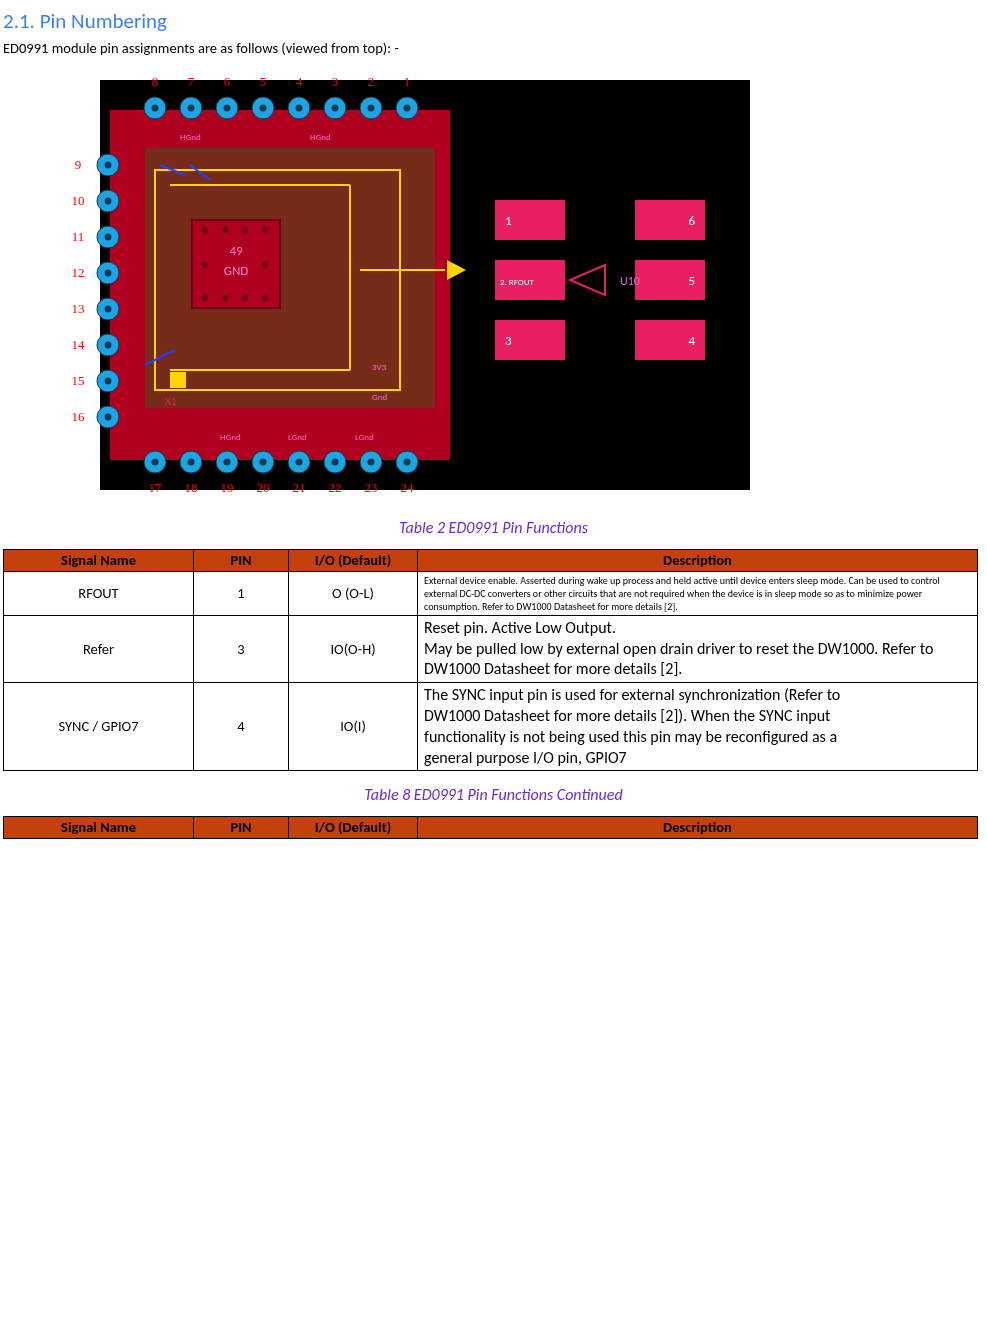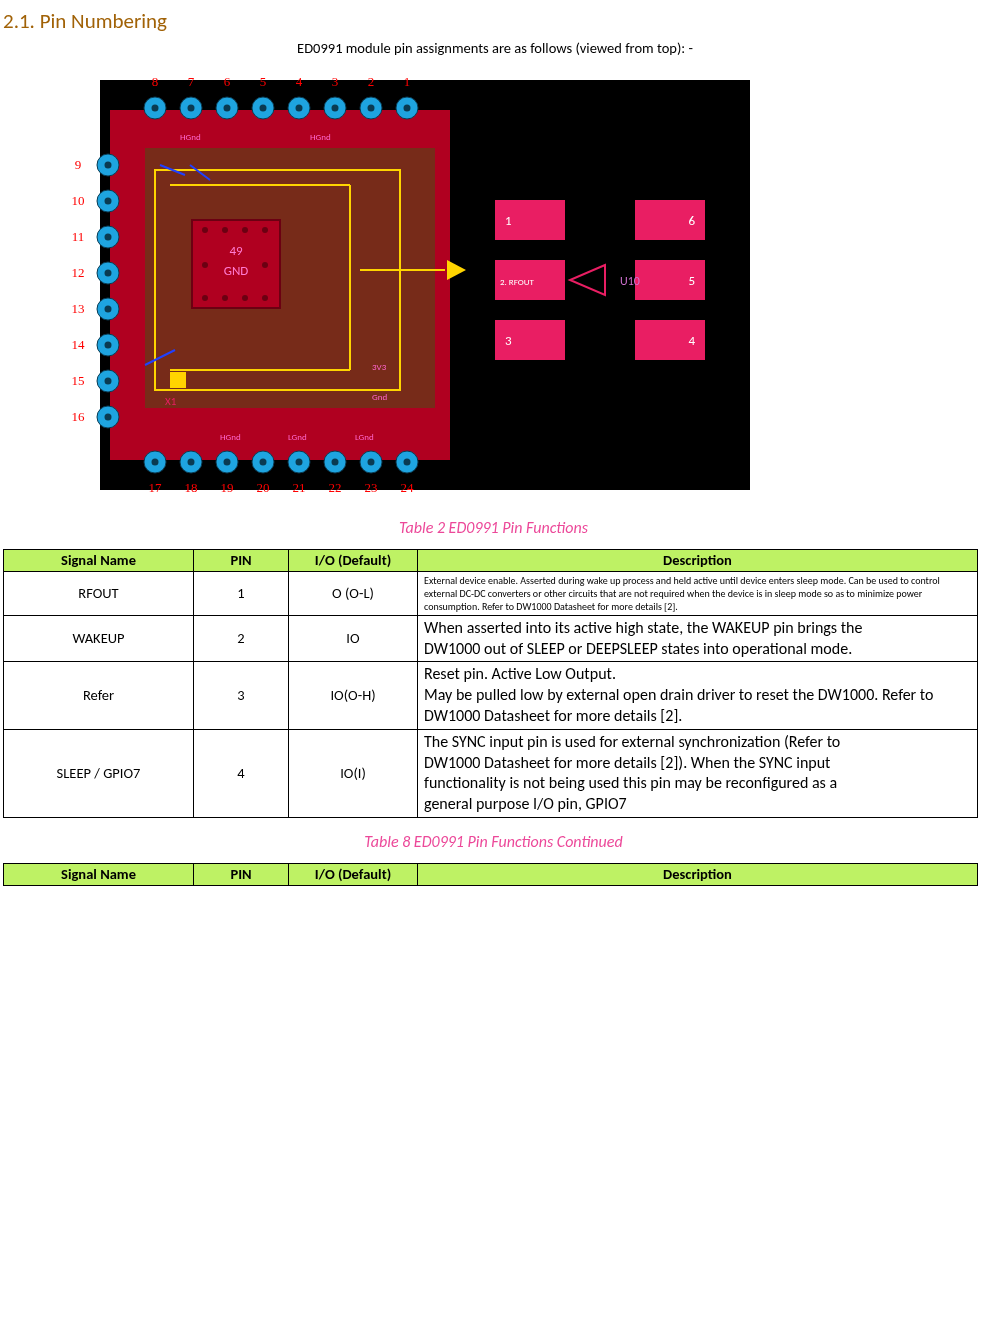--- a/index.html
+++ b/index.html
@@ -5,53 +5,52 @@
     * { box-sizing: border-box; margin: 0; padding: 0; }
     body {
       font-family: Calibri, Arial, sans-serif;
       width: 987px;
       background: #fff;
       color: #000;
       font-size: 14.5px;
       line-height: 1.3;
     }
     .heading {
-      color: #a16207;
+      color: #3b82f6;
       font-size: 21px;
       font-weight: 400;
       margin: 8px 0 4px 3px;
     }
     .intro {
       margin: 0 0 4px 3px;
-      text-align: center;
     }
     .pcb-wrap {
       margin: 12px 0 18px 50px;
     }
     .pcb-svg { display: block; }
     .caption {
-      color: #ec4899;
+      color: #6d28d9;
       font-style: italic;
       font-size: 16px;
       text-align: center;
       margin: 14px 0 10px 0;
     }
     table {
       border-collapse: collapse;
       width: 975px;
       margin: 0 3px 10px 3px;
       table-layout: fixed;
     }
     th, td {
       border: 1px solid #000;
       padding: 1px 5px;
       vertical-align: middle;
     }
     th {
-      background: #bef264;
+      background: #c2410c;
       font-weight: 700;
       text-align: center;
     }
     .col-signal { width: 190px; text-align: center; }
     .col-pin    { width: 95px; text-align: center; }
     .col-io     { width: 129px; text-align: center; }
     .col-desc   { text-align: left; padding: 2px 6px; }
     td.desc-small { font-size: 10px; }
     td.desc-big { font-size: 16px; }
   </style>
@@ -225,33 +224,27 @@
   </tr>
     </thead>
   <tbody id="tbody2">
       <tr>
         <td class="col-signal">RFOUT</td>
         <td class="col-pin">1</td>
         <td class="col-io">O (O-L)</td>
         <td class="col-desc desc-small">External device enable.  Asserted during wake up process and held  active until device enters sleep mode. Can be used to control external  DC-DC converters or other circuits that are not required when the  device is in sleep mode so as to minimize power consumption. Refer  to DW1000 Datasheet for more details [2].</td>
       </tr>
       <tr>
-        <td class="col-signal">WAKEUP</td>
-        <td class="col-pin">2</td>
-        <td class="col-io">IO</td>
-        <td class="col-desc desc-big">When asserted into its active high state, the WAKEUP pin brings the<br>DW1000 out of SLEEP or DEEPSLEEP states into operational mode.</td>
-      </tr>
-      <tr>
         <td class="col-signal">Refer</td>
         <td class="col-pin">3</td>
         <td class="col-io">IO(O-H)</td>
         <td class="col-desc desc-big">Reset pin. Active Low Output.<br>May be pulled low by external open drain driver to reset the DW1000. Refer to DW1000 Datasheet for more details [2].</td>
       </tr>
       <tr>
-        <td class="col-signal">SLEEP / GPIO7</td>
+        <td class="col-signal">SYNC / GPIO7</td>
         <td class="col-pin">4</td>
         <td class="col-io">IO(I)</td>
         <td class="col-desc desc-big">The SYNC input pin is used for external synchronization (Refer to<br>DW1000 Datasheet for more details [2]). When the SYNC input<br>functionality is not being used this pin may be reconfigured as a<br>general purpose I/O pin, GPIO7</td>
       </tr>
     </tbody>
 </table>
 
 <div class="caption">Table 8 ED0991 Pin Functions Continued</div>
 
 <table>

